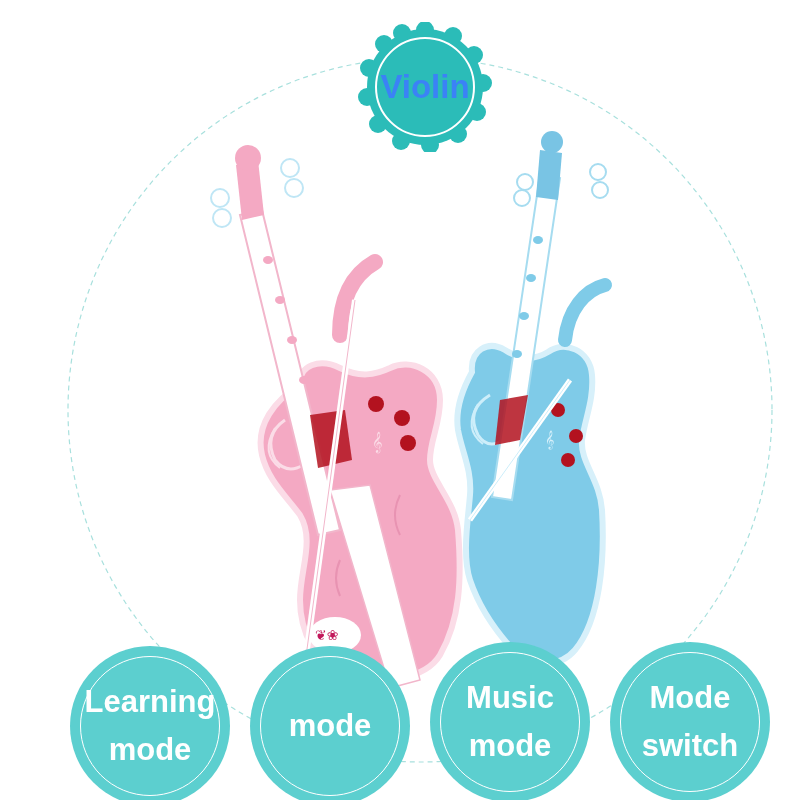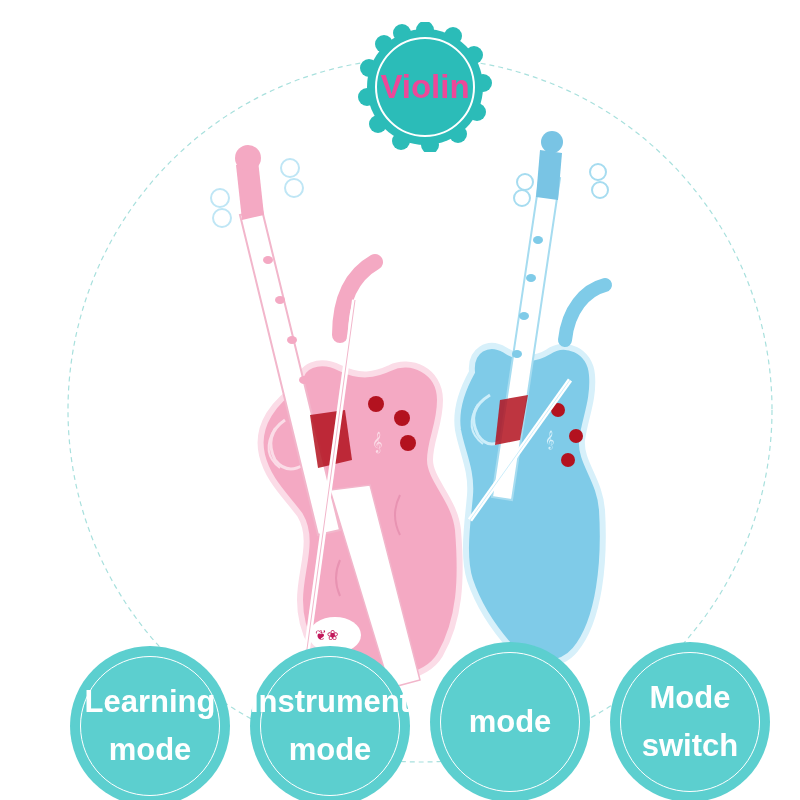--- a/index.html
+++ b/index.html
@@ -14,21 +14,21 @@
     border:1.5px solid #ffffff; border-radius:50%;
   }
   .badge-text {
     position:relative; color:#ffffff; font-weight:bold; font-size:31px;
     text-align:center; line-height:48px; white-space:nowrap;
   }
   .title-badge { position:absolute; left:350px; top:22px; width:150px; height:130px; }
   .title-text {
     position:absolute; left:0; top:0; width:150px; height:130px;
     display:flex; align-items:center; justify-content:center;
-    color:#ec4899; font-weight:bold; font-size:33px;
+    color:#3b82f6; font-weight:bold; font-size:33px;
   }
 </style>
 </head>
 <body>
 
 <div class="stage">
 
   <svg width="800" height="800" style="position:absolute;left:0;top:0">
     <circle cx="420" cy="410" r="352" fill="none" stroke="#a8e0dd" stroke-width="1.2" stroke-dasharray="5,4"></circle>
   </svg>
@@ -131,28 +131,28 @@
     <div class="ring"></div>
     <div class="badge-text">
       <div>Learning</div>
       <div>mode</div>
     </div>
   </div>
 
   <div class="badge-circle" style="left:250px; top:646px;">
     <div class="ring"></div>
     <div class="badge-text">
-      <div>Instrument</div>
       <div>mode</div>
     </div>
   </div>
 
   <div class="badge-circle" style="left:430px; top:642px;">
     <div class="ring"></div>
     <div class="badge-text">
+      <div>Music</div>
       <div>mode</div>
     </div>
   </div>
 
   <div class="badge-circle" style="left:610px; top:642px;">
     <div class="ring"></div>
     <div class="badge-text">
       <div>Mode</div>
       <div>switch</div>
     </div>

